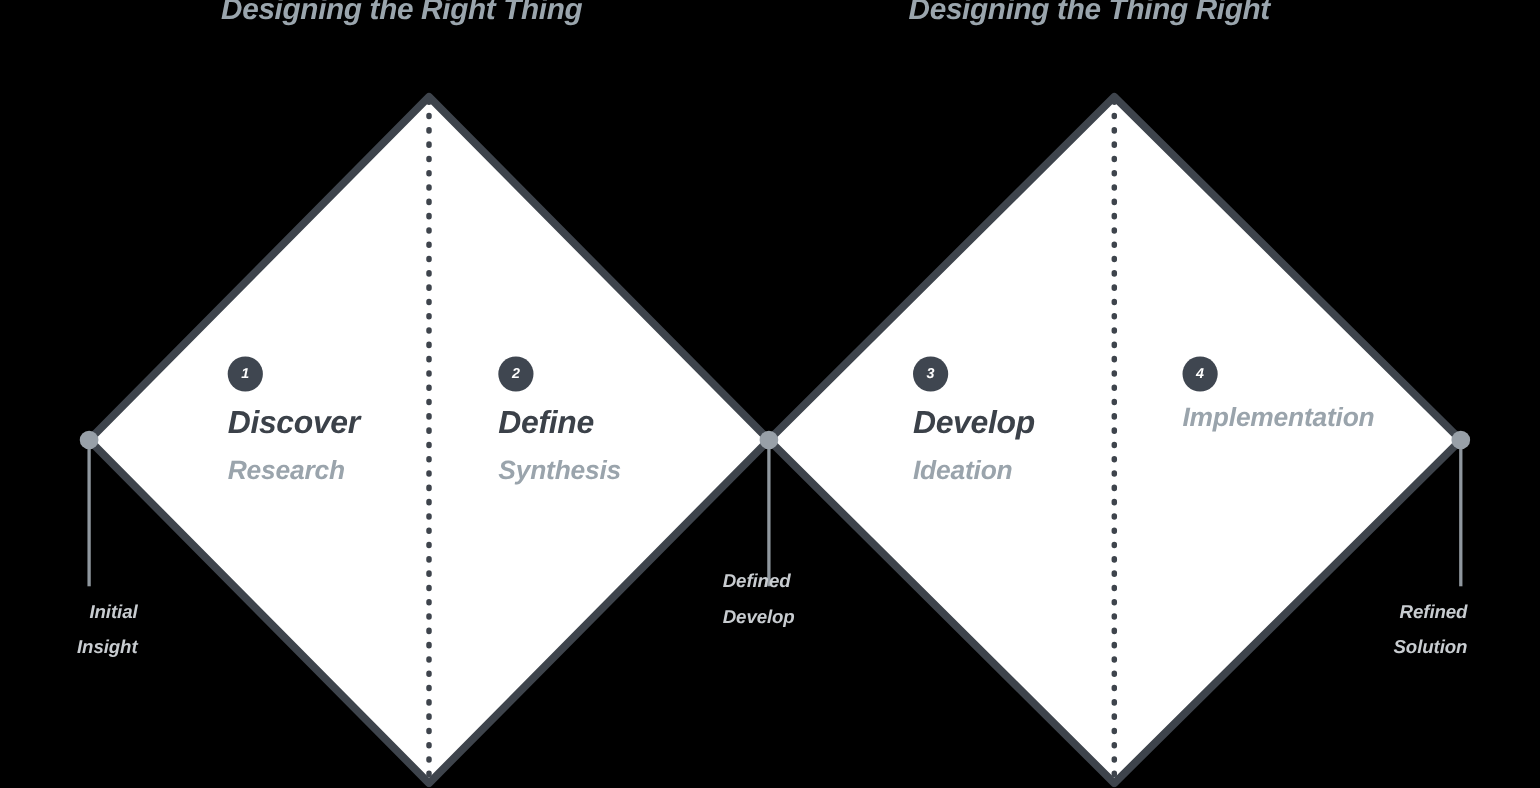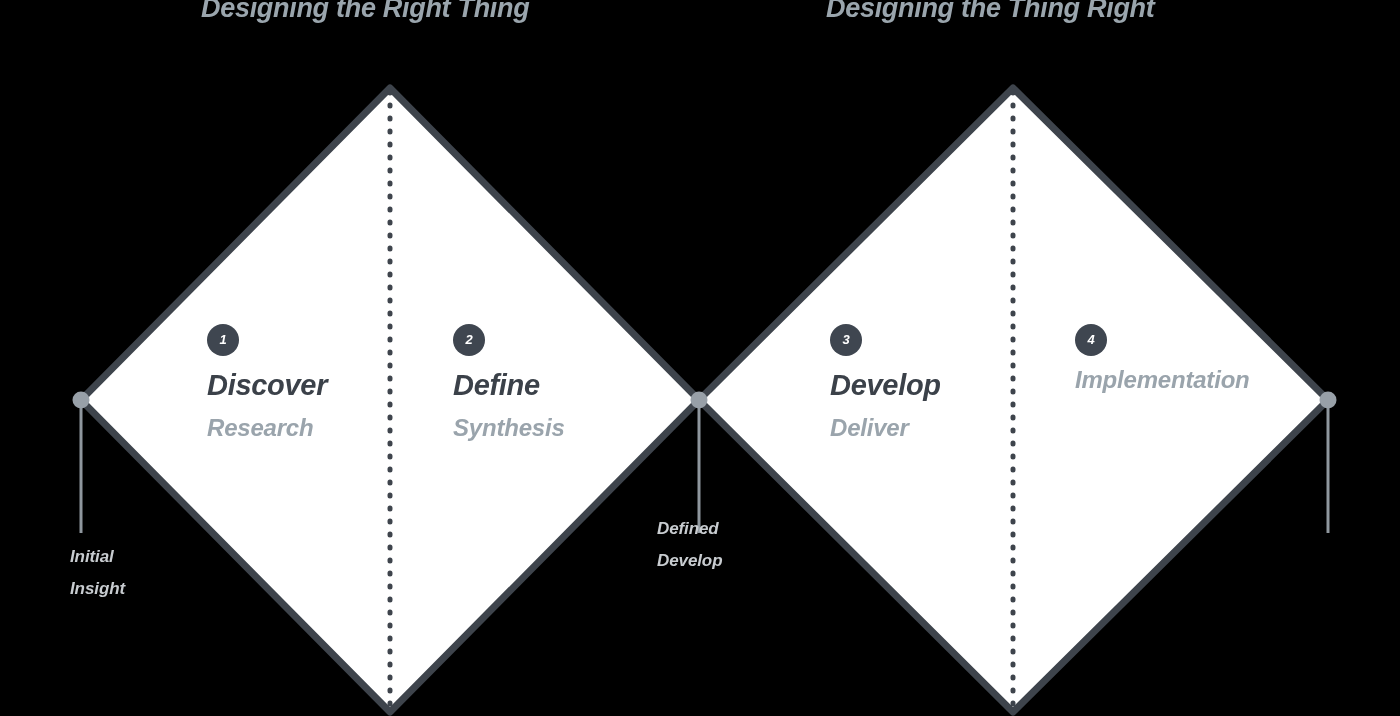--- a/index.html
+++ b/index.html
@@ -91,21 +91,21 @@
     position: absolute;
     font-size: 17px;
     font-weight: bold;
     color: #c8ccd0;
     letter-spacing: -0.1px;
     line-height: 32px;
     white-space: nowrap;
   }
   .milestone-label span { display: block; }
 
-  #milestone-initial  { left: 70px;  top: 541px; text-align: left; }
+  #milestone-initial  { left: 70px;  top: 541px; text-align: right; }
   #milestone-defined  { left: 657px; top: 513px; text-align: left; }
   #milestone-refined  { left: 1094px; top: 541px; width: 240px; text-align: right; }
 </style>
 </head>
 <body>
 
 <div id="stage">
 
   <svg id="diagram" viewBox="0 0 1400 716">
 
@@ -138,32 +138,36 @@
 
   <div class="stage-block" id="stage-2">
     <div class="stage-badge">2</div>
     <div class="stage-title">Define</div>
     <div class="stage-sub">Synthesis</div>
   </div>
 
   <div class="stage-block" id="stage-3">
     <div class="stage-badge">3</div>
     <div class="stage-title">Develop</div>
-    <div class="stage-sub">Deliver</div>
+    <div class="stage-sub">Ideation</div>
   </div>
 
   <div class="stage-block" id="stage-4">
     <div class="stage-badge">4</div>
     <div class="stage-sub">Implementation</div>
   </div>
 
   <div class="milestone-label" id="milestone-initial">
     <span>Initial</span>
     <span>Insight</span>
   </div>
 
   <div class="milestone-label" id="milestone-defined">
     <span>Defined</span>
     <span>Develop</span>
   </div>
 
+  <div class="milestone-label" id="milestone-refined">
+    <span>Refined</span>
+    <span>Solution</span>
+  </div>
 
 </div>
 
 </body></html>

